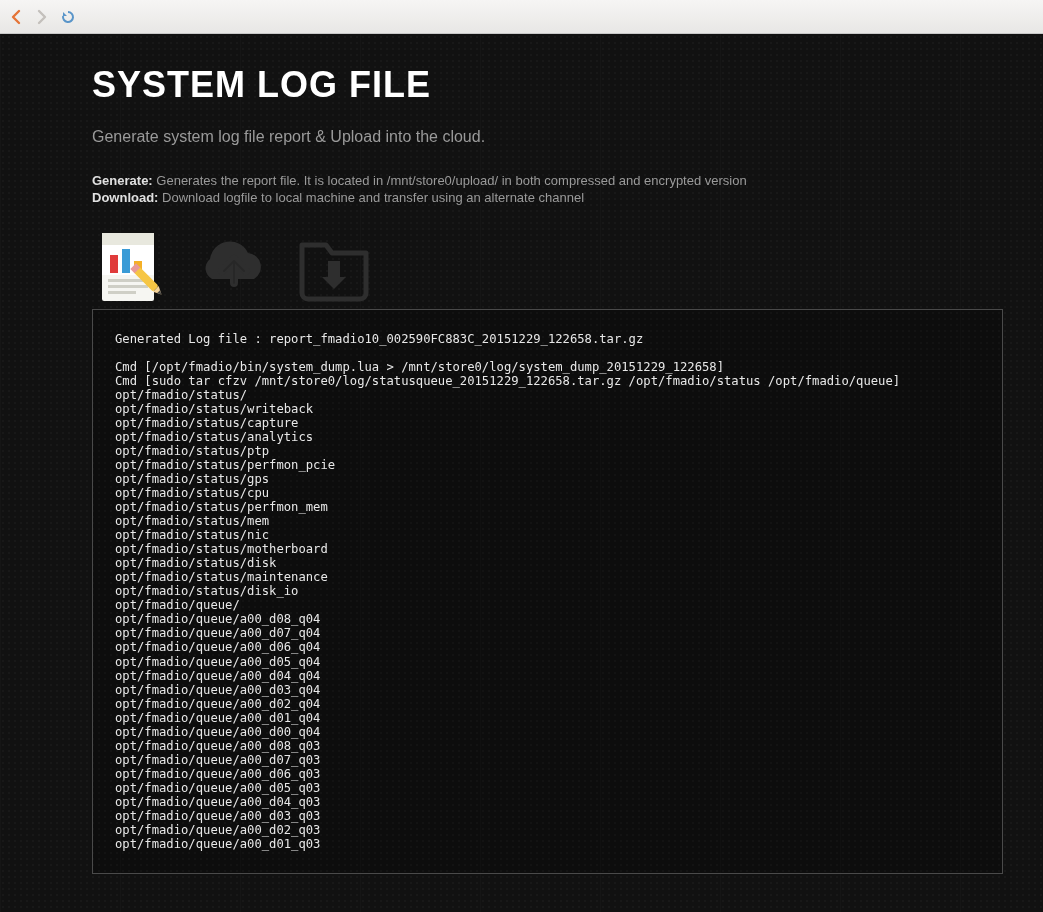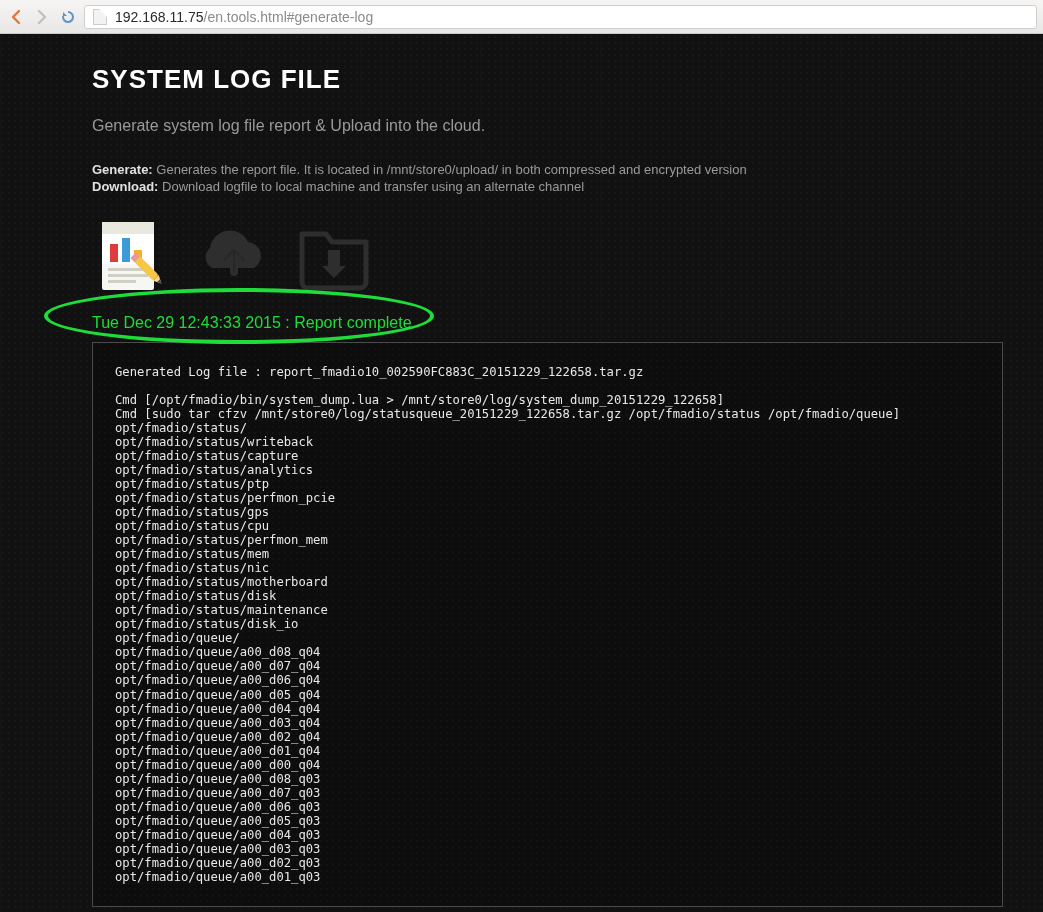--- a/index.html
+++ b/index.html
@@ -75,21 +75,21 @@
     background-size: 6px 6px, 120px 120px;
     padding: 30px 0 0 0;
   }
   .container {
     margin-left: 92px;
     margin-right: 40px;
   }
   h1 {
     color: #fff;
     font-weight: 700;
-    font-size: 26px;
+    font-size: 36px;
     letter-spacing: 1px;
     margin-bottom: 22px;
     font-family: "Segoe UI", Arial, sans-serif;
   }
   .subtitle {
     color: #9a9a9a;
     font-size: 16px;
     margin-bottom: 27px;
   }
   .desc-line {
@@ -157,25 +157,20 @@
   <div class="nav-btn">
     <svg width="16" height="16" viewBox="0 0 16 16">
         <path d="M5 2 L11 8 L5 14" stroke="#c4c0bc" stroke-width="2.4" fill="none" stroke-linecap="round" stroke-linejoin="round"></path>
       </svg>
   </div>
   <div class="nav-btn reload">
     <svg width="16" height="16" viewBox="0 0 16 16">
         <path d="M8 3 a5 5 0 1 1 -4.9 4" stroke="#5a95c9" stroke-width="2" fill="none"></path>
         <path d="M3 3 L3 7 L7 7" fill="#5a95c9"></path>
       </svg>
-  </div>
-  <div class="addr">
-    <span class="file-ico"></span>
-    <span class="ip">192.168.11.75</span>
-      <span>/en.tools.html#generate-log</span>
   </div>
 </div>
 
 <div class="page">
   <div class="container">
     <h1>SYSTEM LOG FILE</h1>
     <div class="subtitle">Generate system log file report &amp; Upload into the cloud.</div>
 
     <div class="desc-line">
       <b>Generate:</b><span> Generates the report file. It is located in /mnt/store0/upload/ in both compressed and encrypted version</span>
@@ -216,24 +211,20 @@
 
       <div class="action-btn">
         <svg width="84" height="84" viewBox="0 0 84 84">
           <path d="M10 20 h24 l6 8 h34 v40 a6 6 0 0 1 -6 6 H16 a6 6 0 0 1 -6 -6 Z" fill="none" stroke="#2e2e2e" stroke-width="5" stroke-linejoin="round"></path>
           <rect x="36" y="36" width="12" height="16" fill="#2e2e2e"></rect>
           <polygon points="30,52 54,52 42,64" fill="#2e2e2e"></polygon>
         </svg>
       </div>
     </div>
 
-    <div class="status-wrap">
-      <div class="circle"></div>
-      <div class="status">Tue Dec 29 12:43:33 2015 : Report complete</div>
-    </div>
 
     <div class="log-box">
       <pre>Generated Log file : report_fmadio10_002590FC883C_20151229_122658.tar.gz
 
 Cmd [/opt/fmadio/bin/system_dump.lua &gt; /mnt/store0/log/system_dump_20151229_122658]
 Cmd [sudo tar cfzv /mnt/store0/log/statusqueue_20151229_122658.tar.gz /opt/fmadio/status /opt/fmadio/queue]
 opt/fmadio/status/
 opt/fmadio/status/writeback
 opt/fmadio/status/capture
 opt/fmadio/status/analytics

